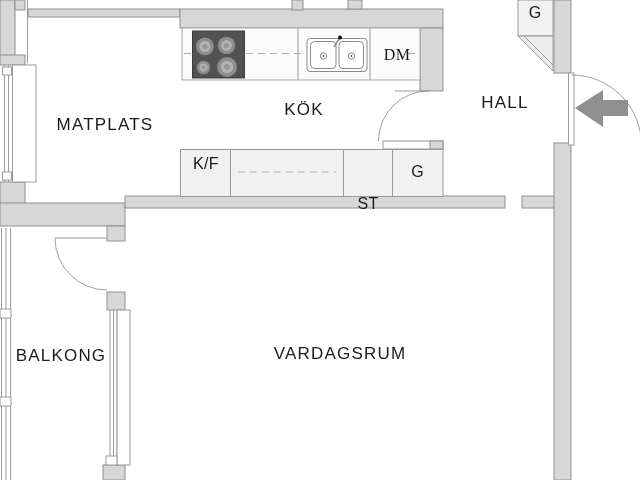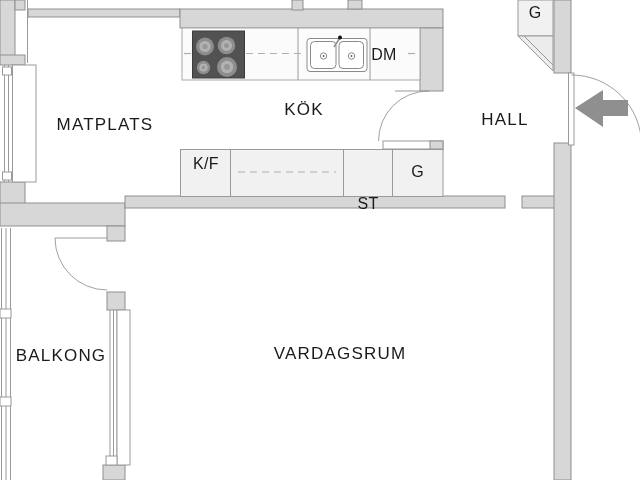--- a/index.html
+++ b/index.html
@@ -144,23 +144,23 @@
       <line class="thin" x1="110" y1="310" x2="110" y2="465"></line>
       <line class="thin" x1="113.5" y1="310" x2="113.5" y2="465"></line>
       <line class="thin" x1="117" y1="310" x2="117" y2="465"></line>
       <rect class="whitep" x="117" y="310" width="13" height="155"></rect>
       <rect class="whitep" x="106" y="456" width="11" height="9"></rect>
     </g>
   </svg>
 
   <div class="lbl room" style="left:105px; top:124px;">MATPLATS</div>
   <div class="lbl room" style="left:304px; top:109px;text-align:center;">KÖK</div>
-  <div class="lbl room" style="left:505px; top:119px;text-align:right;">HALL</div>
+  <div class="lbl room" style="left:505px; top:102px;text-align:right;">HALL</div>
   <div class="lbl room" style="left:340px; top:353px;">VARDAGSRUM</div>
   <div class="lbl room" style="left:61px;  top:355px;">BALKONG</div>
 
-  <div class="lbl fix" style="left:384px;   top:55px;">DM</div>
+  <div class="lbl fix" style="left:397px;   top:55px;font-family:Liberation Serif, serif;">DM</div>
   <div class="lbl fix" style="left:206px;   top:164px;">K/F</div>
   <div class="lbl fix" style="left:368px;   top:172px;margin-top:32px;">ST</div>
   <div class="lbl fix" style="left:417.5px; top:172px;">G</div>
   <div class="lbl fix" style="left:535px;   top:13px;">G</div>
 
 </div>
 
 </body></html>

